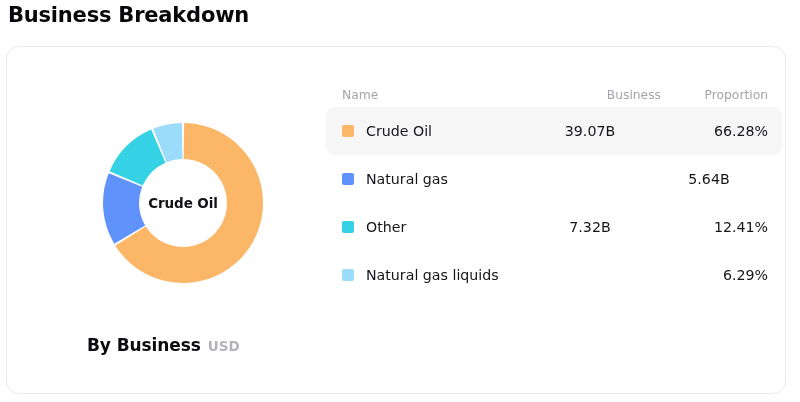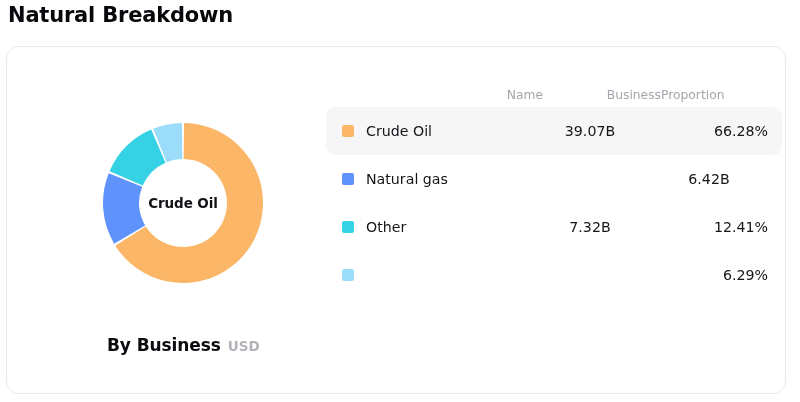--- a/index.html
+++ b/index.html
@@ -70,21 +70,20 @@
 
   
   #chart-caption {
     position: absolute;
     left: 80px;
     top: 288px;
     display: flex;
     align-items: baseline;
     gap: 7px;
     white-space: nowrap;
-    margin-left: 20px;
   }
   #caption-main {
     font-size: 17px;
     font-weight: bold;
     color: #0b0b10;
     letter-spacing: -0.1px;
   }
   #caption-sub {
     font-size: 13.5px;
     font-weight: bold;
@@ -100,23 +99,23 @@
   }
   .legend-head {
     display: flex;
     align-items: center;
     height: 24px;
     padding: 0 14px 0 16px;
     box-sizing: border-box;
     color: #a5a5ad;
     font-size: 12.3px;
   }
-  .legend-head .col-name   { flex: 1 1 auto; text-align: right; margin-left: 12px; }
+  .legend-head .col-name   { flex: 1 1 auto; text-align: left; }
   .legend-head .col-rev    { width: 118px; text-align: right; }
-  .legend-head .col-prop   { width: 107px; }
+  .legend-head .col-prop   { width: 107px; text-align: right; }
 
   .legend-row {
     display: flex;
     align-items: center;
     height: 48px;
     padding: 0 14px 0 16px;
     box-sizing: border-box;
     border-radius: 9px;
     font-size: 14.2px;
     color: #15151a;
@@ -138,21 +137,21 @@
     width: 12px;
     height: 12px;
     border-radius: 2px;
     flex: 0 0 auto;
   }
   .row-label { white-space: nowrap; }
 </style>
 </head>
 <body>
 
-<div id="page-title">Natural Breakdown</div>
+<div id="page-title">Business Breakdown</div>
 
 <div id="card">
 
   <div id="donut-wrap">
     <svg id="donut-svg" viewBox="0 0 164 164">
         <path d="M 83.11697442713162 2.0077980792556644 A 80 80 0 1 1 14.307954722918026 124.63551343898047 L 44.769375097604915 105.44953239143926 A 44 44 0 1 0 82.6143359349224 38.004288943590616 Z" fill="#FBB668"></path>
         <path d="M 13.143893430222136 122.72881766085769 A 80 80 0 0 1 7.742527479791292 52.23714101584915 L 41.15839011388521 65.63042755871703 A 44 44 0 0 0 44.12914138662217 104.40084971347173 Z" fill="#6092FB"></path>
         <path d="M 8.60250714740424 50.175354786688445 A 80 80 0 0 1 50.155798238669774 8.610989826925092 L 64.48568903126838 41.6360444048088 A 44 44 0 0 0 41.631378931072334 64.49644513267864 Z" fill="#35D2E5"></path>
         <path d="M 52.217355242321425 7.750460801174526 A 80 80 0 0 1 80.88302557286836 2.0077980792556644 L 81.3856640650776 38.004288943590616 A 44 44 0 0 0 65.61954538327679 41.162753440645986 Z" fill="#9BDCFB"></path>
       </svg>
@@ -177,32 +176,33 @@
             <span class="row-label">Crude Oil</span>
           </div>
           <div class="col-rev">39.07B</div>
           <div class="col-prop">66.28%</div>
         </div>
         <div class="legend-row">
           <div class="col-name">
             <span class="swatch" style="background: rgb(96, 146, 251);"></span>
             <span class="row-label">Natural gas</span>
           </div>
-          <div class="col-rev">6.42B</div>
+          <div class="col-rev">5.64B</div>
         </div>
         <div class="legend-row">
           <div class="col-name">
             <span class="swatch" style="background: rgb(53, 210, 229);"></span>
             <span class="row-label">Other</span>
           </div>
           <div class="col-rev">7.32B</div>
           <div class="col-prop">12.41%</div>
         </div>
         <div class="legend-row">
           <div class="col-name">
             <span class="swatch" style="background: rgb(155, 220, 251);"></span>
+            <span class="row-label">Natural gas liquids</span>
           </div>
           <div class="col-prop">6.29%</div>
         </div>
       </div>
   </div>
 
 </div>
 
 </body></html>

